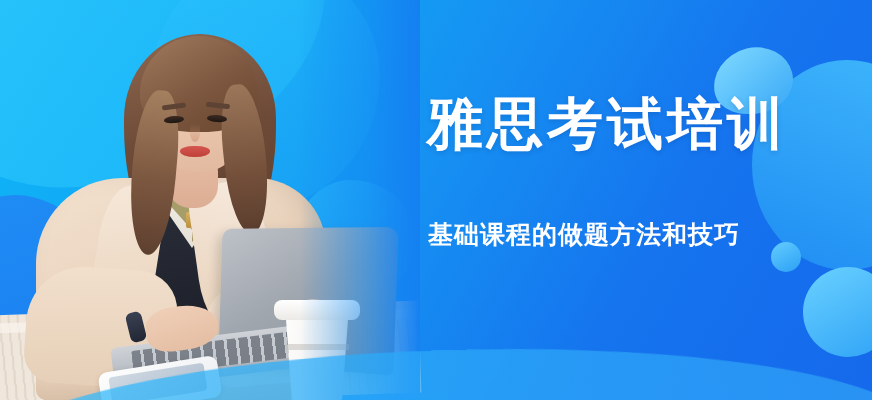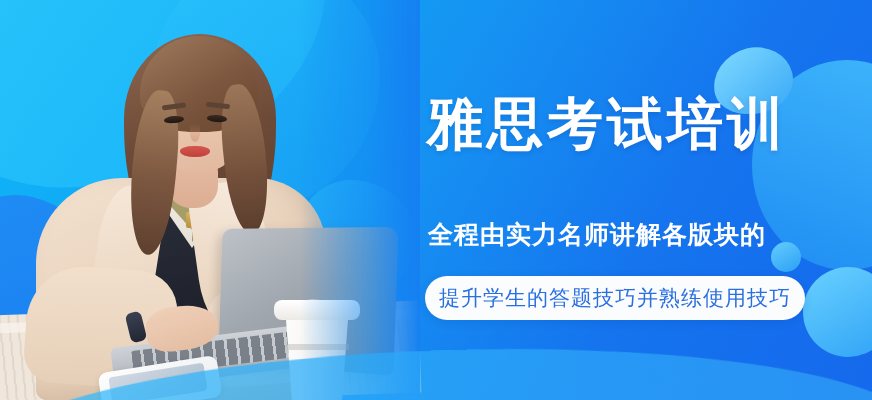--- a/index.html
+++ b/index.html
@@ -393,20 +393,17 @@
   </div>
 
   <div class="deco dot-small"></div>
   <div class="deco circle-big"></div>
   <div class="deco wave-bottom"></div>
 
   <div class="text-block">
     <div class="headline">雅思考试培训</div>
 
 
-    <div class="subline two">全程由实力名师讲解各版块的</div>
-
-    <div class="pill">
-      <span class="pill-text">提升学生的答题技巧并熟练使用技巧</span>
-    </div>
+    <div class="subline two">基础课程的做题方法和技巧</div>
+
   </div>
 
 </div>
 
 </body></html>

